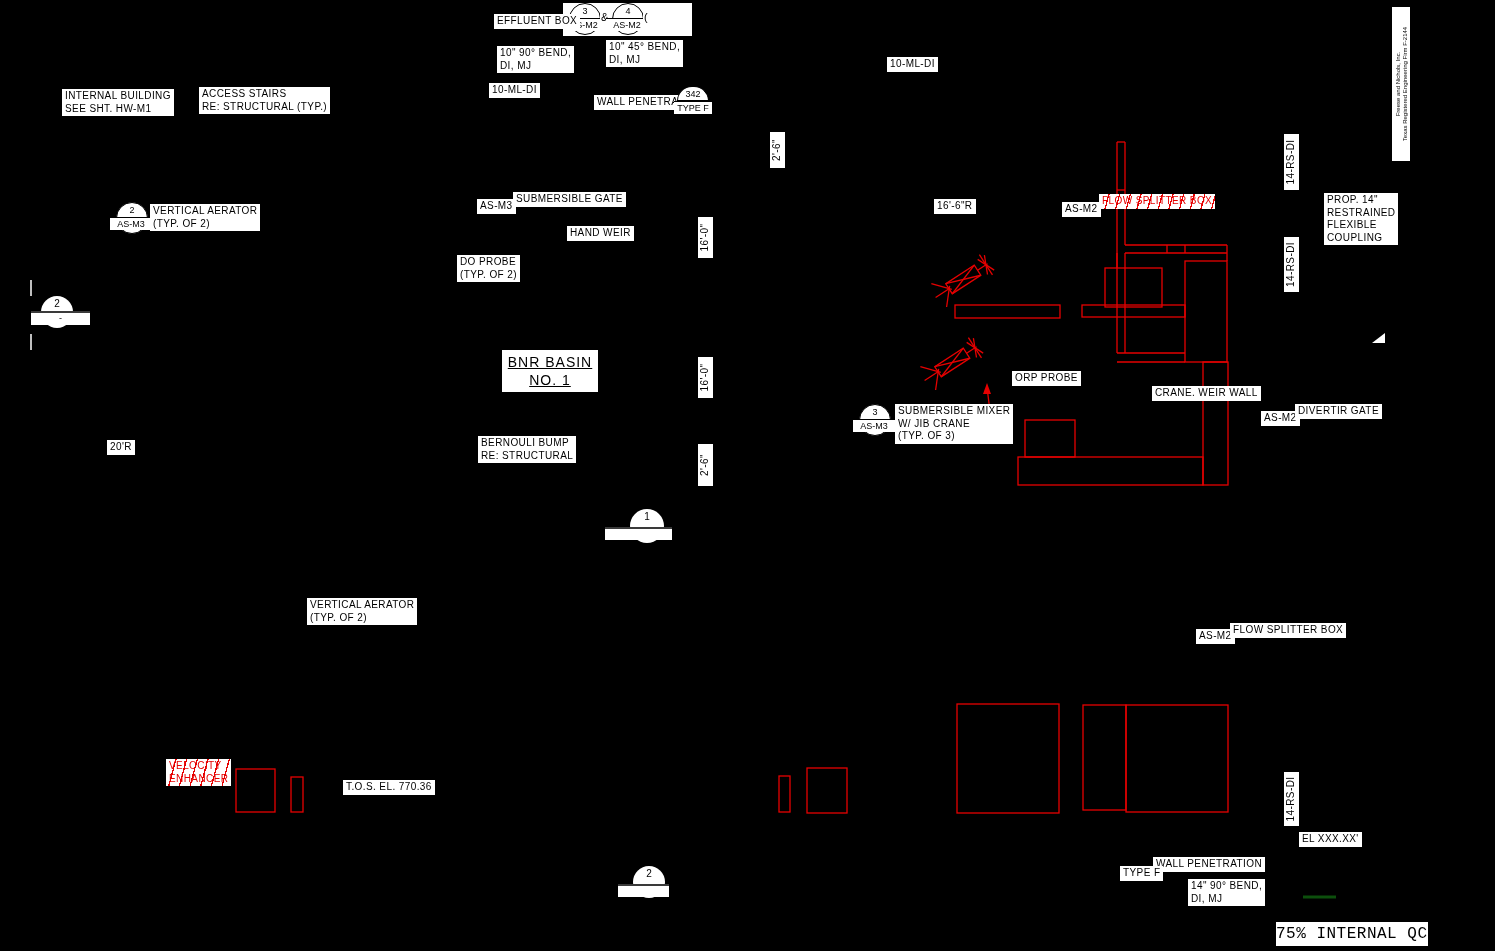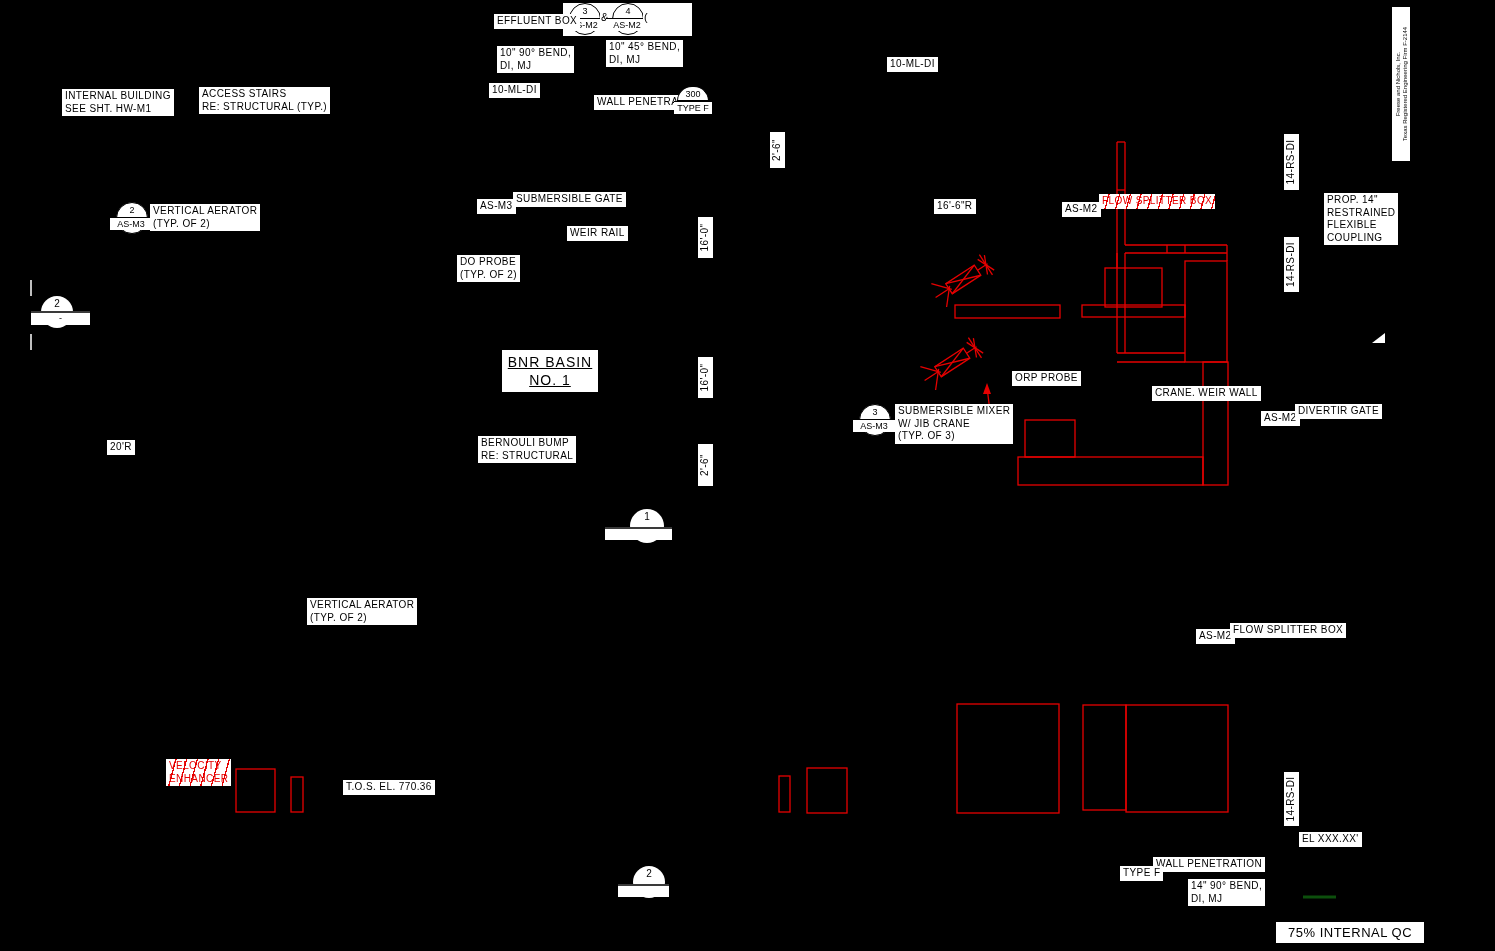--- a/index.html
+++ b/index.html
@@ -36,22 +36,22 @@
        border:1px solid #000;border-radius:15px 15px 0 0;line-height:12px;padding-top:1px;}
   .sc-type{display:block;width:38px;background:var(--label-bg);border-top:1px solid #000;line-height:12px;}
   .sm-circle{position:absolute;border-radius:50%;background:var(--label-bg);color:#000;
        text-align:center;font-size:10px;z-index:2;}
   .sm-num{display:block;margin-top:2px;}
   .sm-band{position:absolute;background:var(--label-bg);border-top:2px solid #3a3a3a;
        z-index:3;text-align:center;color:#000;font-size:9px;line-height:10px;}
   .title-box{position:absolute;background:var(--label-bg);color:#000;text-align:center;
        font-size:14px;letter-spacing:1px;padding:3px 4px;z-index:3;}
   .t-line{display:block;text-decoration:underline;line-height:18px;}
-  .qc-box{position:absolute;background:var(--label-bg);color:#000;font-size:13px;
-       padding:3px 12px;letter-spacing:.5px;z-index:3;}
+  .qc-box{position:absolute;background:var(--label-bg);color:#000;font-size:16px;
+       padding:3px 0;letter-spacing:.5px;z-index:3;font-family:Liberation Mono, monospace;}
   .firm-strip{position:absolute;background:var(--label-bg);z-index:3;}
   .firm-text{position:absolute;left:3px;top:151px;width:148px;transform:rotate(-90deg);
        transform-origin:0 0;font-size:6px;line-height:7px;color:#000;text-align:center;}
   .firm-text span{display:block;}
 </style>
 </head>
 <body>
 
 <div id="stage">
 
@@ -165,39 +165,39 @@
   <span class="co-glyph" style="left:643px;top:11px">(</span>
 
   <div class="lbl" style="left:494px;top:14px">EFFLUENT BOX</div>
   <div class="lbl" style="left:497px;top:46px">10" 90° BEND,
 DI, MJ</div>
   <div class="lbl" style="left:606px;top:40px">10" 45° BEND,
 DI, MJ</div>
   <div class="lbl tag" style="left:488px;top:82px">10-ML-DI</div>
   <div class="lbl" style="left:594px;top:95px">WALL PENETRATION</div>
   <div class="semi-callout" style="left:674px;top:86px">
-    <span class="sc-num">300</span>
+    <span class="sc-num">342</span>
     <span class="sc-type">TYPE F</span>
   </div>
   <div class="lbl tag" style="left:886px;top:56px">10-ML-DI</div>
   <div class="lbl" style="left:62px;top:89px">INTERNAL BUILDING
 SEE SHT. HW-M1</div>
   <div class="lbl" style="left:199px;top:87px">ACCESS STAIRS
 RE: STRUCTURAL (TYP.)</div>
 
   <div class="callout" style="left:116px;top:202px">
     <span class="co-num">2</span>
     <span class="co-sheet">AS-M3</span>
   </div>
   <div class="lbl" style="left:150px;top:204px">VERTICAL AERATOR
 (TYP. OF 2)</div>
 
   <div class="lbl" style="left:477px;top:199px">AS-M3</div>
   <div class="lbl" style="left:513px;top:192px">SUBMERSIBLE GATE</div>
-  <div class="lbl" style="left:567px;top:226px">WEIR RAIL</div>
+  <div class="lbl" style="left:567px;top:226px">HAND WEIR</div>
   <div class="lbl" style="left:457px;top:255px">DO PROBE
 (TYP. OF 2)</div>
 
   <div class="title-box" style="left:502px;top:350px;width:88px">
     <span class="t-line">BNR BASIN</span>
     <span class="t-line">NO. 1</span>
   </div>
 
   <div class="lbl vlbl" style="left:770px;top:168px;width:30px">2'-6"</div>
   <div class="lbl vlbl" style="left:698px;top:258px;width:35px">16'-0"</div>

